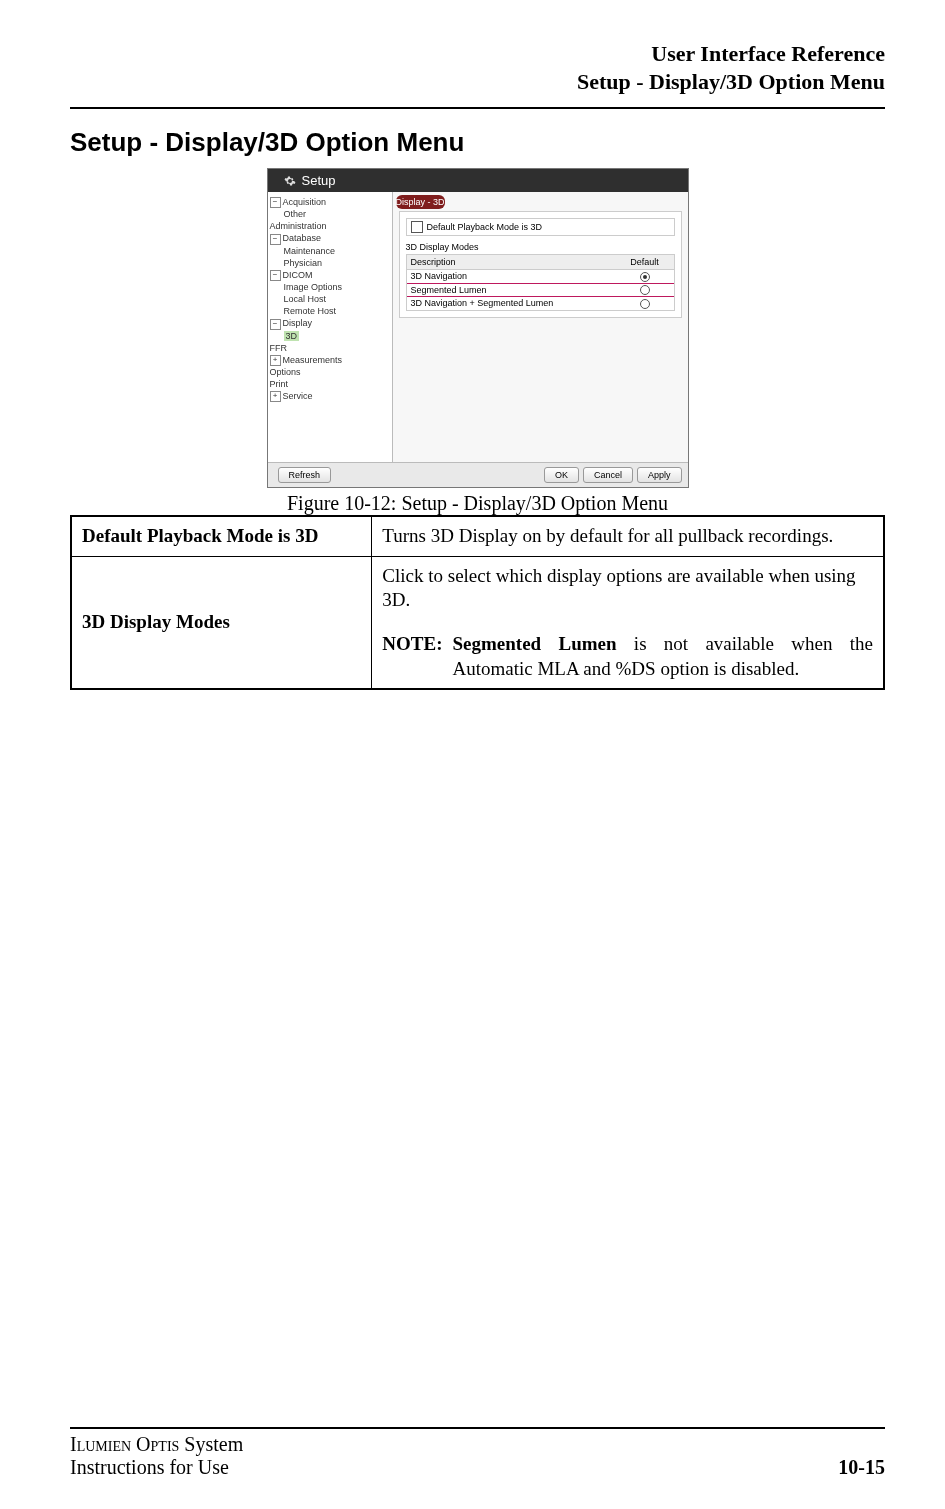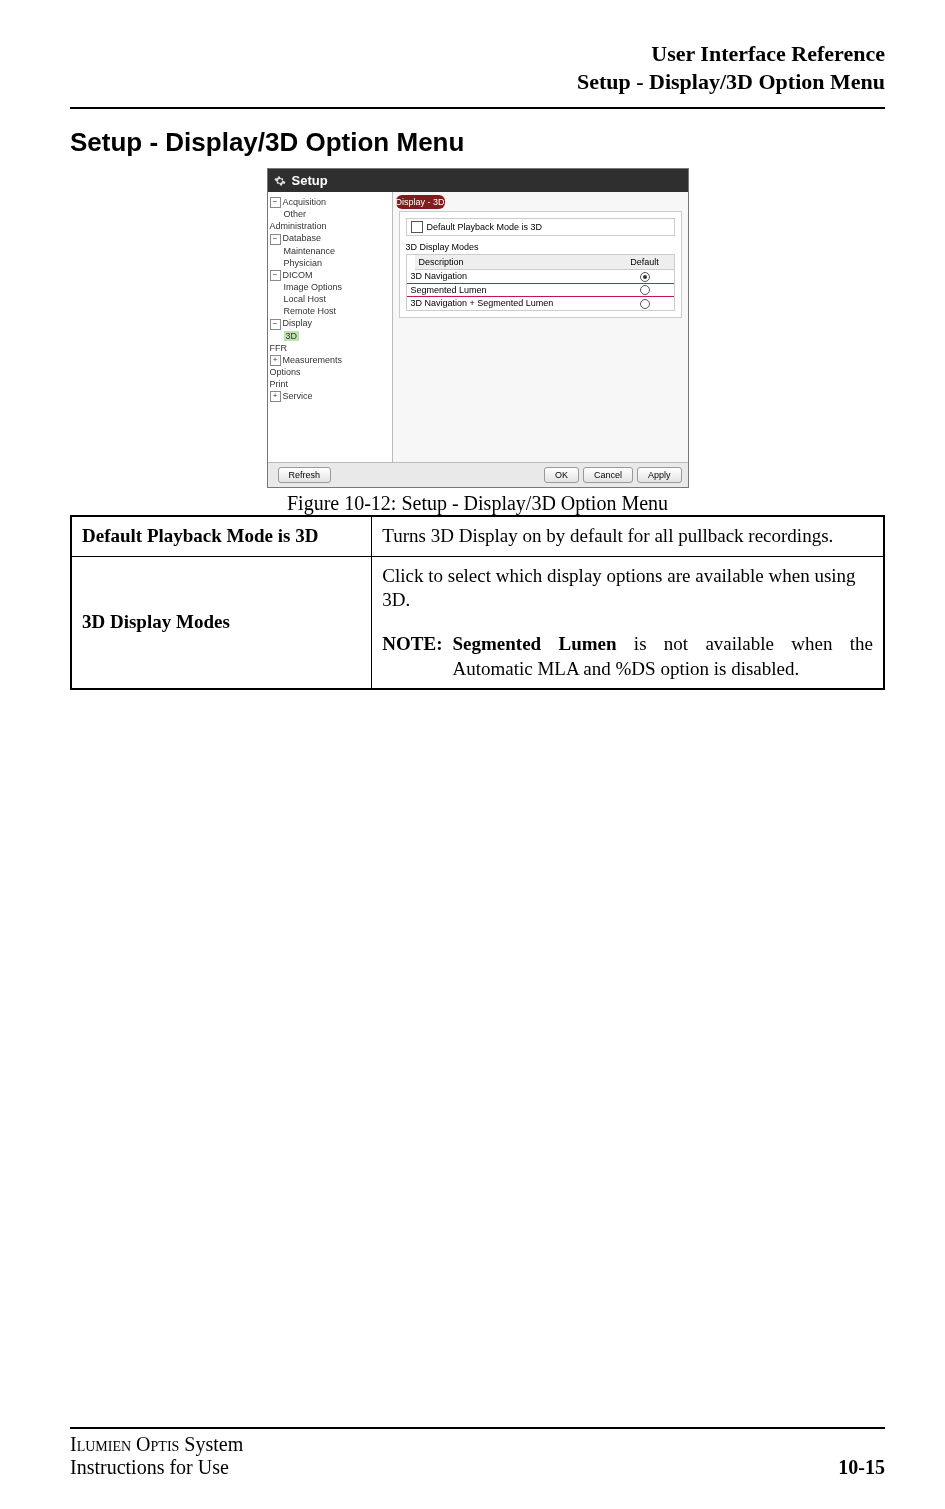--- a/index.html
+++ b/index.html
@@ -50,23 +50,23 @@
     font-family: Tahoma, Arial, sans-serif;
     font-size: 10px;
     background: #fff;
     text-align: left;
   }
   .ss-titlebar {
     background: #2f2f2f;
     color: #fff;
     display: flex;
     align-items: center;
-    padding: 4px 6px;
+    padding: 4px 16px;
     font-size: 13px;
-    font-weight: bold;
+    font-weight: normal;
   }
   .ss-gear {
     width: 12px;
     height: 12px;
     margin-right: 6px;
     display: inline-flex;
     align-items: center;
     justify-content: center;
   }
   .ss-gear svg { width: 12px; height: 12px; }
@@ -140,21 +140,20 @@
     background: #fff;
   }
   .ss-subtitle { margin-bottom: 2px; }
   .ss-modes-table {
     border: 1px solid #ccc;
   }
   .ss-modes-head {
     display: flex;
     background: #eee;
     border-bottom: 1px solid #ccc;
-    margin-left: 8px;
   }
   .ss-modes-head > div {
     padding: 2px 4px;
     font-size: 9px;
   }
   .ss-col-desc { flex: 1; }
   .ss-col-def { width: 50px; text-align: center; }
   .ss-modes-row {
     display: flex;
     border-bottom: 1px solid #be185d;

